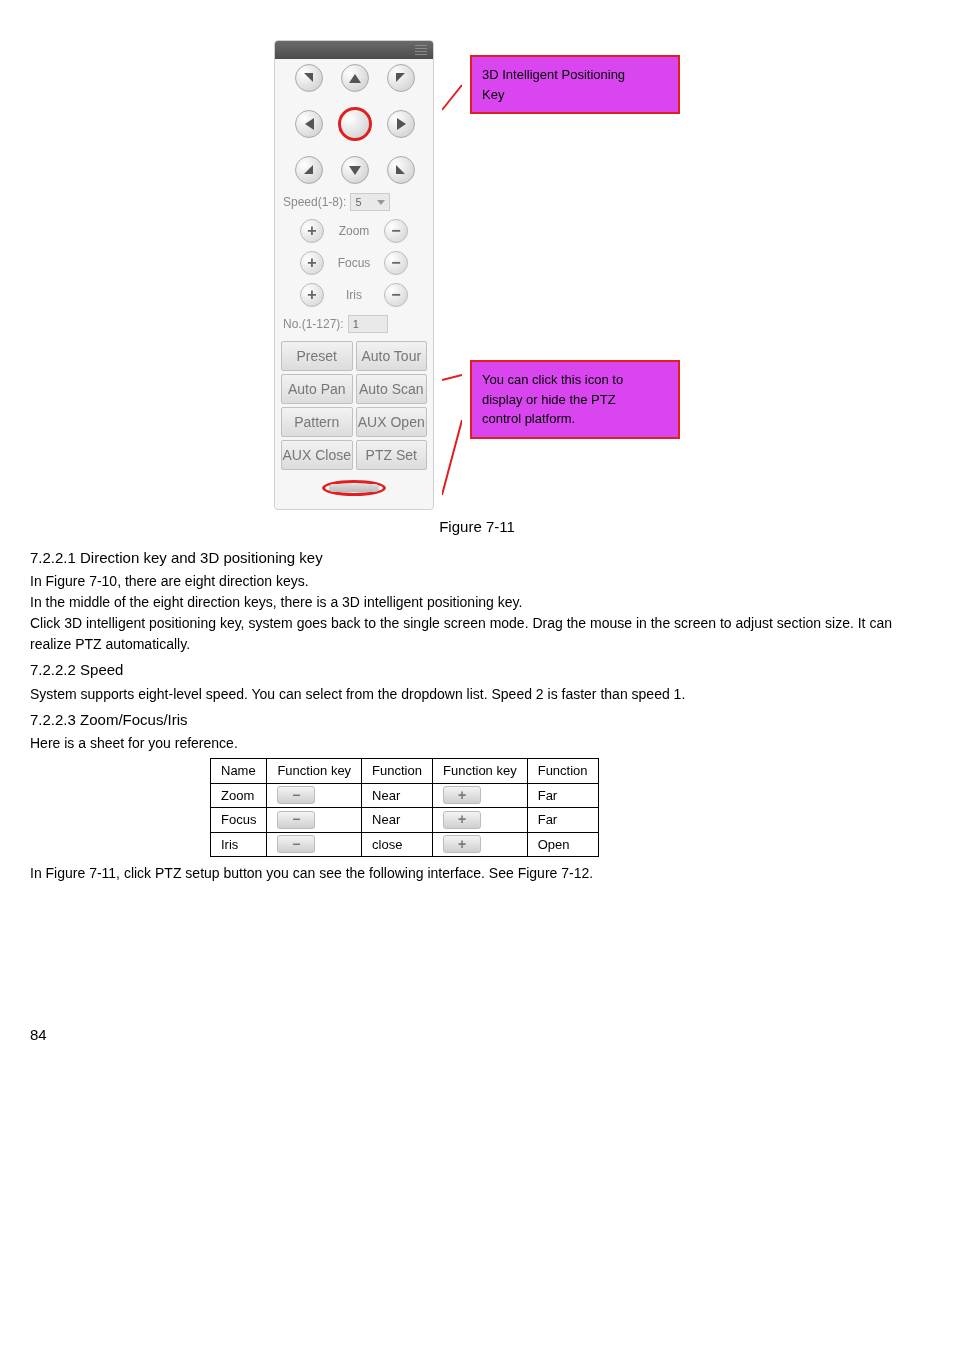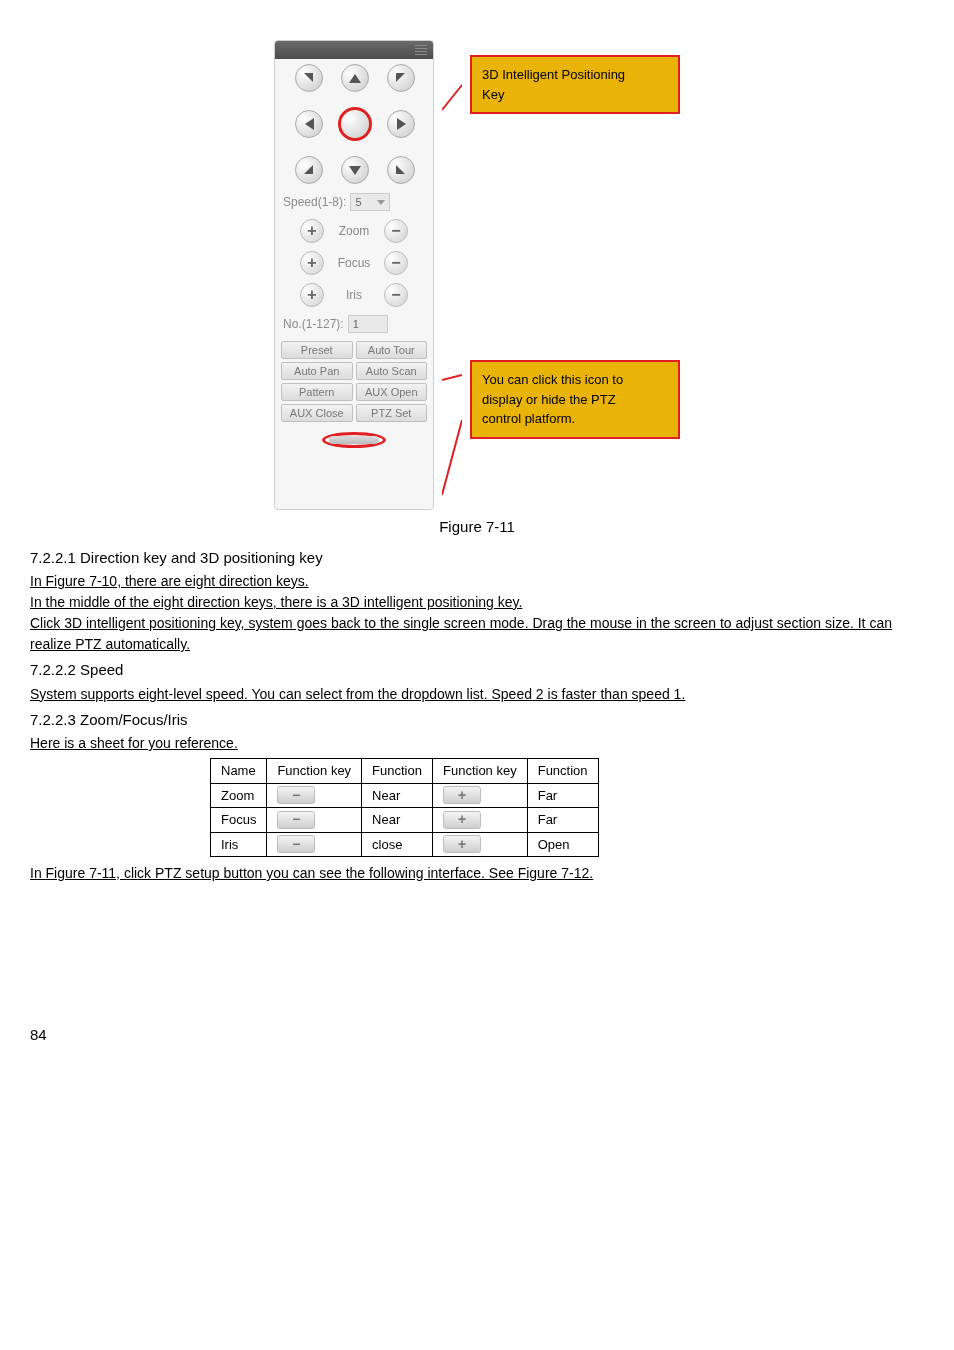--- a/index.html
+++ b/index.html
@@ -74,42 +74,42 @@
     display: flex; align-items: center; justify-content: center;
     color: #666; font-weight: bold; font-size: 16px;
   }
   .zfi-label { width: 40px; text-align: center; }
   .preset-grid {
     display: grid; grid-template-columns: 1fr 1fr; gap: 3px; padding: 4px 6px 6px 6px;
   }
   .preset-btn {
     background: linear-gradient(#f2f2f2,#dcdcdc);
     border: 1px solid #c0c0c0; border-radius: 2px;
-    font-size: 11px; color: #777; height: 18px;
+    font-size: 14px; color: #777; height: 30px;
     display: flex; align-items: center; justify-content: center;
   }
   .collapse-ring {
     margin: 4px auto 8px auto;
     width: 64px; height: 16px; border: 3px solid #e02020; border-radius: 50%/50%;
     display: flex; align-items: center; justify-content: center;
   }
   .collapse-pill {
     width: 50px; height: 8px; border-radius: 4px; background: linear-gradient(#ddd,#bbb);
   }
   .callouts { display:flex; flex-direction: column; justify-content: flex-start; }
   .callout1, .callout2 {
-    border: 2px solid #e02020; padding: 8px 10px; font-size: 13px; background: #eab308;
+    border: 2px solid #e02020; padding: 8px 10px; font-size: 13px; background: #d946ef;
     width: 210px;
   }
   .callouts .spacer1 { height: 15px; }
   .callouts .spacer-mid { height: 246px; }
   svg.conn { position: relative; }
   .figure-caption { text-align: center; font-size: 15px; margin-bottom: 8px; }
   .sec-h { font-size: 15px; margin-top: 4px; margin-bottom: 2px; }
-  p.body { margin: 0 0; text-decoration: underline; }
+  p.body { margin: 0 0; }
   table.ref {
     border-collapse: collapse; margin: 4px 0 6px 180px;
   }
   table.ref th, table.ref td {
     border: 1px solid #000; padding: 2px 10px; font-size: 13px; text-align: left; vertical-align: middle;
   }
   table.ref th { font-weight: normal; }
   .key-img {
     width: 38px; height: 18px; border-radius: 3px;
     background: linear-gradient(#f4f4f4,#cfcfcf);

